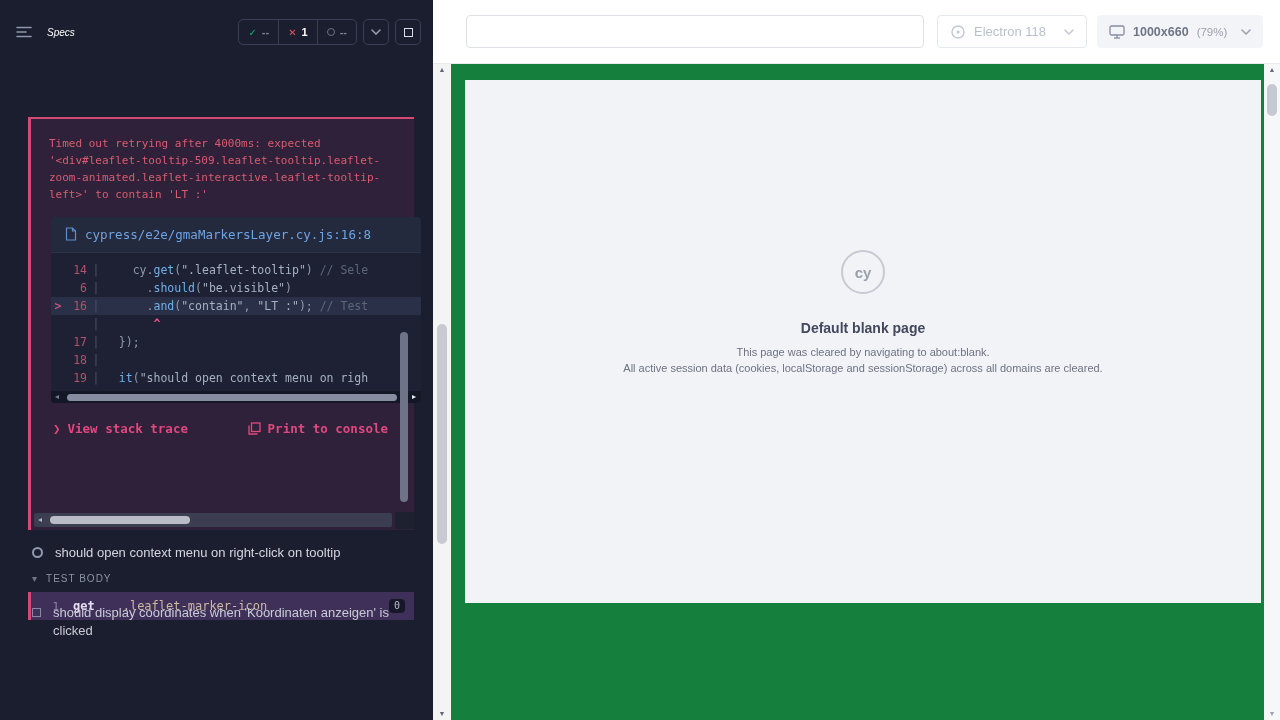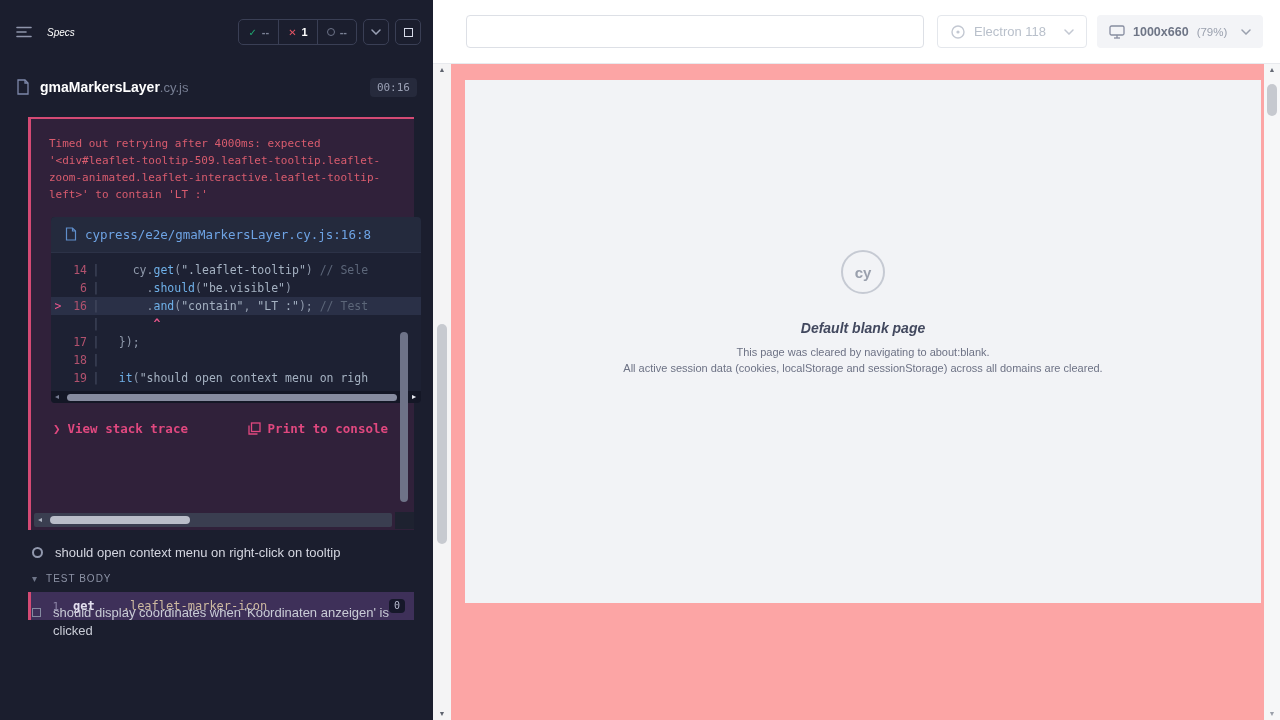--- a/index.html
+++ b/index.html
@@ -108,27 +108,27 @@
   .browser-select { position:absolute; left:504px; top:15px; width:150px; height:33px;
     border:1px solid #e4e7ec; border-radius:4px; background:#fff; display:flex; align-items:center;
     gap:8px; padding:0 12px; cursor:pointer; }
   .browser-label { color:#b9c0cb; font-size:13px; }
   .viewport-select { position:absolute; left:664px; top:15px; width:166px; height:33px;
     background:#f3f4f7; border-radius:4px; display:flex; align-items:center; gap:8px; padding:0 12px; cursor:pointer; }
   .viewport-dims { color:#6e7586; font-size:12.5px; font-weight:600; }
   .viewport-zoom { color:#9aa0ae; font-size:11.5px; }
   .sel-chevron { margin-left:auto; display:flex; }
 
-  .app-content { position:absolute; left:451px; top:64px; width:829px; height:656px; background:#fca5a5; }
+  .app-content { position:absolute; left:451px; top:64px; width:829px; height:656px; background:#15803d; }
   .aut-frame { position:absolute; left:14px; top:16px; width:796px; height:523px; background:#f2f3f6;
     display:flex; flex-direction:column; align-items:center; justify-content:center; padding-bottom:55px; }
   .cy-logo { width:44px; height:44px; border:2px solid #c6cad3; border-radius:50%;
     display:flex; align-items:center; justify-content:center; color:#9aa0ad; font-size:15px;
     font-weight:600; margin-bottom:26px; }
-  .blank-title { font-size:14px; font-weight:700; color:#42485e; margin-bottom:10px;font-style:italic; }
+  .blank-title { font-size:14px; font-weight:700; color:#42485e; margin-bottom:10px; }
   .blank-msg { font-size:11px; color:#6d7285; margin-bottom:4px; }
 
   .content-scrollbar { position:absolute; right:0; top:0; width:16px; height:656px; background:#f6f7f8; }
   .content-scrollbar .arr-up { position:absolute; top:2px; left:0; right:0; text-align:center; font-size:7px; color:#666b76; }
   .content-scrollbar .arr-dn { position:absolute; bottom:3px; left:0; right:0; text-align:center; font-size:7px; color:#9aa0aa; }
   .content-scrollbar .thumb { position:absolute; top:20px; left:3px; width:10px; height:32px; background:#c6c9cf; border-radius:5px; }
 </style>
 </head>
 <body>
 
@@ -168,28 +168,20 @@
           <svg width="10" height="6" viewBox="0 0 10 6">
             <polyline points="1,1 5,5 9,1" fill="none" stroke="#9aa0b5" stroke-width="1.5" stroke-linecap="round"></polyline>
           </svg>
         </button>
         <button class="icon-btn">
           <span class="stop-square"></span>
         </button>
       </div>
     </header>
 
-    <div class="spec-row">
-      <svg width="14" height="16" viewBox="0 0 14 16">
-        <path d="M2 1 h7 l3 3 v11 H2 z" fill="none" stroke="#7e88aa" stroke-width="1.3"></path>
-        <path d="M9 1 v3 h3" fill="none" stroke="#7e88aa" stroke-width="1.3"></path>
-      </svg>
-      <span><b class="spec-name">gmaMarkersLayer</b><span class="spec-ext">.cy.js</span></span>
-      <span class="spec-duration">00:16</span>
-    </div>
 
     <div class="error-block">
       <p class="error-message">Timed out retrying after 4000ms: expected '&lt;div#leaflet-tooltip-509.leaflet-tooltip.leaflet-zoom-animated.leaflet-interactive.leaflet-tooltip-left&gt;' to contain 'LT :'</p>
 
       <div class="code-frame">
         <div class="frame-header">
           <svg class="doc-icon" width="12" height="14" viewBox="0 0 12 14">
             <path d="M1.5 1 h6 l3 3 v9 H1.5 z" fill="none" stroke="#5f8ecb" stroke-width="1.2"></path>
             <path d="M7.5 1 v3 h3" fill="none" stroke="#5f8ecb" stroke-width="1.2"></path>
           </svg><a>cypress/e2e/gmaMarkersLayer.cy.js:16:8</a>

